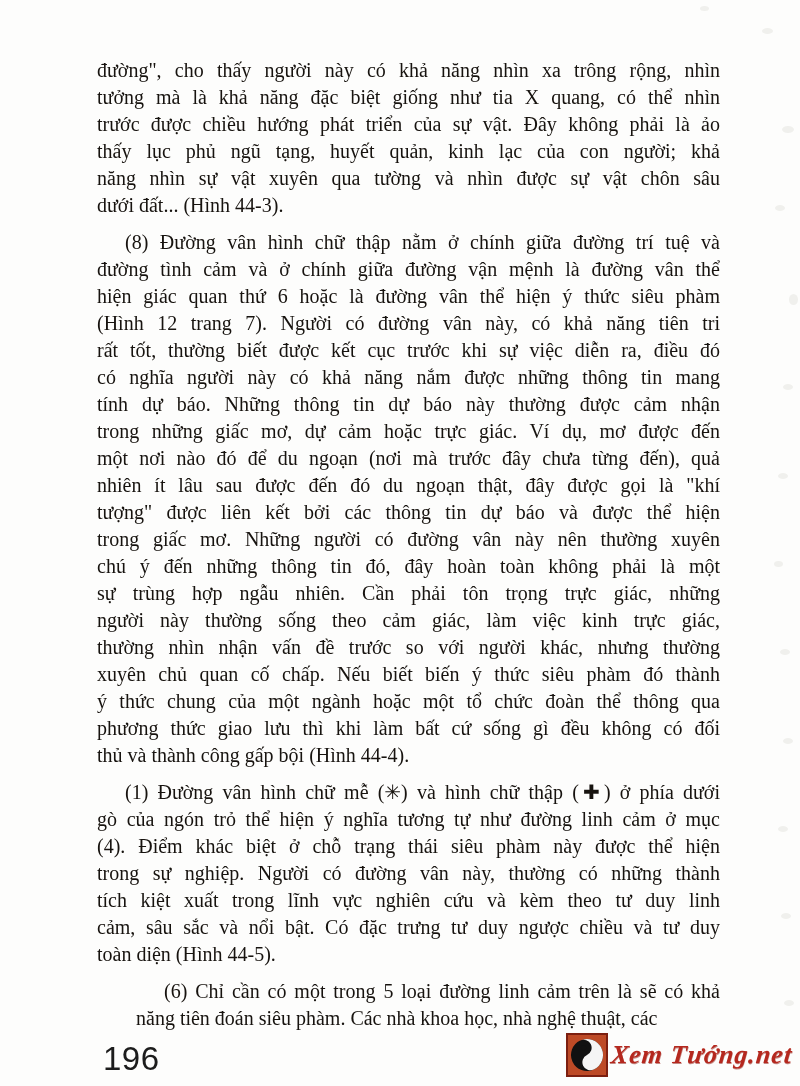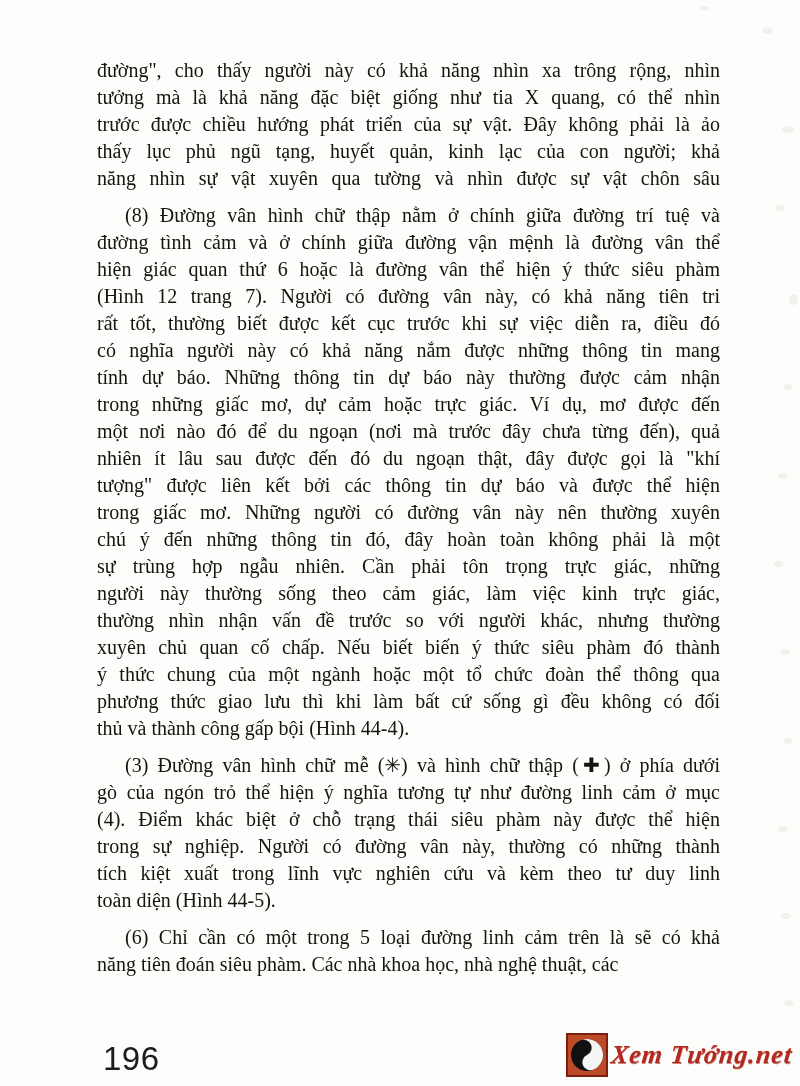--- a/index.html
+++ b/index.html
@@ -8,21 +8,21 @@
     position:relative; width:800px; height:1086px;
     background:#fdfdfc; overflow:hidden;
     font-family:"Liberation Serif","DejaVu Serif",serif;
   }
   .text-block {
     position:absolute; left:97px; top:57px; width:623px;
     color:#17130f; font-size:20px; line-height:27px;
     -webkit-font-smoothing:antialiased;
   }
   .para { margin:0 0 10px 0; }
-  .para:last-child { margin-bottom:0; }
+  .para:last-child { margin-bottom:0;margin-left:39px; }
   .line { text-align:justify; text-align-last:justify; white-space:normal; }
   .line.last { text-align-last:left; }
   .line.first-indent { text-indent:28px; }
   .page-number {
     position:absolute; left:103px; top:1040px;
     font-family:"Liberation Sans","DejaVu Sans",sans-serif;
     font-size:33px; color:#1c1c1c; letter-spacing:0.5px;
   }
   .watermark {
     position:absolute; right:4px; top:1033px;
@@ -44,20 +44,21 @@
 
 <div class="page">
 
   <div class="text-block" id="text-block">
       <div class="para">
         <div class="line">đường", cho thấy người này có khả năng nhìn xa trông rộng, nhìn</div>
         <div class="line">tưởng mà là khả năng đặc biệt giống như tia X quang, có thể nhìn</div>
         <div class="line">trước được chiều hướng phát triển của sự vật. Đây không phải là ảo</div>
         <div class="line">thấy lục phủ ngũ tạng, huyết quản, kinh lạc của con người; khả</div>
         <div class="line">năng nhìn sự vật xuyên qua tường và nhìn được sự vật chôn sâu</div>
+        <div class="line last">dưới đất... (Hình 44-3).</div>
       </div>
       <div class="para">
         <div class="line first-indent">(8) Đường vân hình chữ thập nằm ở chính giữa đường trí tuệ và</div>
         <div class="line">đường tình cảm và ở chính giữa đường vận mệnh là đường vân thể</div>
         <div class="line">hiện giác quan thứ 6 hoặc là đường vân thể hiện ý thức siêu phàm</div>
         <div class="line">(Hình 12 trang 7). Người có đường vân này, có khả năng tiên tri</div>
         <div class="line">rất tốt, thường biết được kết cục trước khi sự việc diễn ra, điều đó</div>
         <div class="line">có nghĩa người này có khả năng nắm được những thông tin mang</div>
         <div class="line">tính dự báo. Những thông tin dự báo này thường được cảm nhận</div>
         <div class="line">trong những giấc mơ, dự cảm hoặc trực giác. Ví dụ, mơ được đến</div>
@@ -68,25 +69,26 @@
         <div class="line">chú ý đến những thông tin đó, đây hoàn toàn không phải là một</div>
         <div class="line">sự trùng hợp ngẫu nhiên. Cần phải tôn trọng trực giác, những</div>
         <div class="line">người này thường sống theo cảm giác, làm việc kinh trực giác,</div>
         <div class="line">thường nhìn nhận vấn đề trước so với người khác, nhưng thường</div>
         <div class="line">xuyên chủ quan cố chấp. Nếu biết biến ý thức siêu phàm đó thành</div>
         <div class="line">ý thức chung của một ngành hoặc một tổ chức đoàn thể thông qua</div>
         <div class="line">phương thức giao lưu thì khi làm bất cứ sống gì đều không có đối</div>
         <div class="line last">thủ và thành công gấp bội (Hình 44-4).</div>
       </div>
       <div class="para">
-        <div class="line first-indent">(3) Đường vân hình chữ mễ (✳) và hình chữ thập (✚) ở phía dưới</div>
+        <div class="line first-indent">(1) Đường vân hình chữ mễ (✳) và hình chữ thập (✚) ở phía dưới</div>
         <div class="line">gò của ngón trỏ thể hiện ý nghĩa tương tự như đường linh cảm ở mục</div>
         <div class="line">(4). Điểm khác biệt ở chỗ trạng thái siêu phàm này được thể hiện</div>
         <div class="line">trong sự nghiệp. Người có đường vân này, thường có những thành</div>
         <div class="line">tích kiệt xuất trong lĩnh vực nghiên cứu và kèm theo tư duy linh</div>
+        <div class="line">cảm, sâu sắc và nổi bật. Có đặc trưng tư duy ngược chiều và tư duy</div>
         <div class="line last">toàn diện (Hình 44-5).</div>
       </div>
       <div class="para">
         <div class="line first-indent">(6) Chỉ cần có một trong 5 loại đường linh cảm trên là sẽ có khả</div>
         <div class="line last">năng tiên đoán siêu phàm. Các nhà khoa học, nhà nghệ thuật, các</div>
       </div>
     </div>
 
   <div class="page-number">196</div>
 

